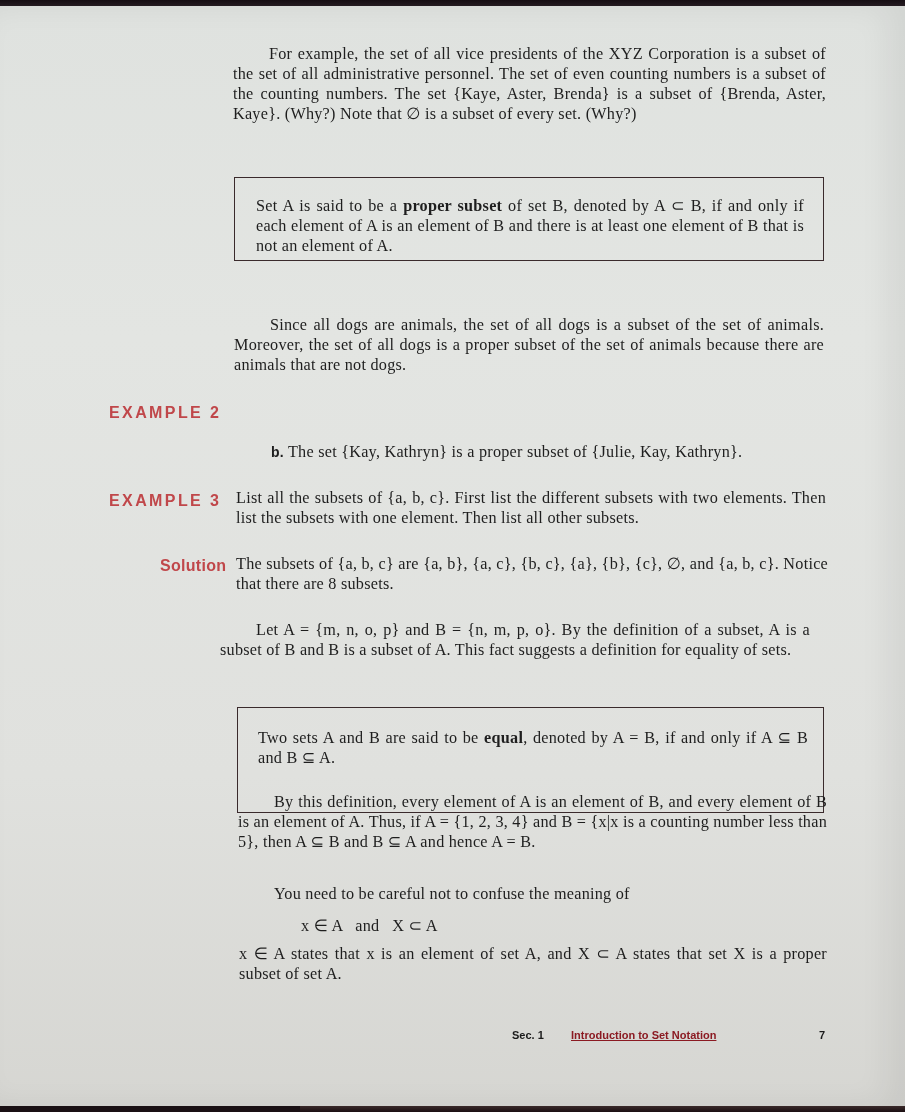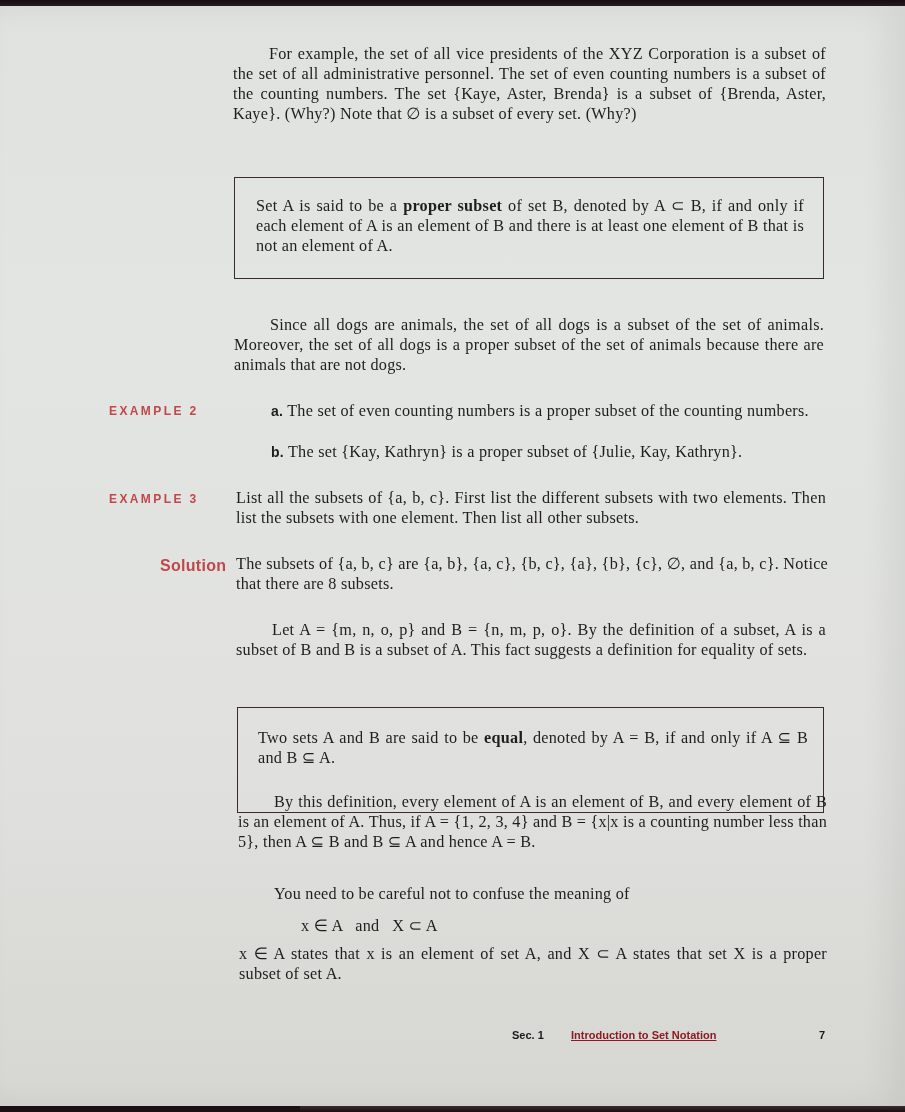--- a/index.html
+++ b/index.html
@@ -30,64 +30,60 @@
   }
   .para .indent { display: inline-block; width: 36px; }
   .box {
     position: absolute; border: 1.5px solid #3a2a2c;
     box-sizing: border-box;
   }
   .box .para { position: absolute; }
   .label {
     position: absolute; color: #c0474a;
     font-family: "Liberation Sans", sans-serif;
-    font-size: 12px; letter-spacing: 2.4px; font-weight: bold;
+    font-size: 16px; letter-spacing: 2.4px; font-weight: bold;
   }
   .label.sol { letter-spacing: 0.3px; font-size: 16px; }
   .item-letter { font-family: "Liberation Sans", sans-serif; font-weight: bold; font-size: 14px; }
   b.bold { font-weight: bold; }
   .footer { position: absolute; top: 1023px; font-family: "Liberation Sans", sans-serif; font-weight: bold; font-size: 11px; }
 </style>
 </head>
 <body>
 
 <div class="top-shadow"></div>
 <div class="page">
 
   <div class="para" style="left:233px; top:38px; width:593px;">
     <span class="indent"></span><span>For example, the set of all vice presidents of the XYZ Corporation is a subset of the set of all administrative personnel. The set of even counting numbers is a subset of the counting numbers. The set {Kaye, Aster, Brenda} is a subset of {Brenda, Aster, Kaye}. (Why?) Note that ∅ is a subset of every set. (Why?)</span>
   </div>
 
-  <div class="box" style="left:234px; top:171px; width:590px; height:102px;">
+  <div class="box" style="left:234px; top:171px; width:590px; height:84px;">
     <div class="para" style="left:21px; top:18px; width:548px;">
       <span>Set A is said to be a </span><b class="bold">proper subset</b><span> of set B, denoted by A ⊂ B, if and only if each element of A is an element of B and there is at least one element of B that is not an element of A.</span>
     </div>
   </div>
 
   <div class="para" style="left:234px; top:309px; width:590px;">
     <span class="indent"></span><span>Since all dogs are animals, the set of all dogs is a subset of the set of animals. Moreover, the set of all dogs is a proper subset of the set of animals because there are animals that are not dogs.</span>
   </div>
 
   <div class="label" style="left:109px; top:398px;">EXAMPLE 2</div>
-  <div class="para" style="left:271px; top:395px; width:553px; padding-left:20px; text-indent:-20px;">
-    <span class="item-letter">a.</span>
-    <span>The set of even counting numbers is a proper subset of the counting numbers.</span>
-  </div>
   <div class="para" style="left:271px; top:436px; width:560px; padding-left:20px; text-indent:-20px; text-align:left;">
     <span class="item-letter">b.</span>
     <span>The set {Kay, Kathryn} is a proper subset of {Julie, Kay, Kathryn}.</span>
   </div>
 
   <div class="label" style="left:109px; top:486px;">EXAMPLE 3</div>
   <div class="para" style="left:236px; top:482px; width:590px;">List all the subsets of {a, b, c}. First list the different subsets with two elements. Then list the subsets with one element. Then list all other subsets.</div>
 
   <div class="label sol" style="left:160px; top:551px;">Solution</div>
   <div class="para" style="left:236px; top:548px; width:592px;">The subsets of {a, b, c} are {a, b}, {a, c}, {b, c}, {a}, {b}, {c}, ∅, and {a, b, c}. Notice that there are 8 subsets.</div>
 
-  <div class="para" style="left:236px; top:614px; width:590px;">
+  <div class="para" style="left:220px; top:614px; width:590px;">
     <span class="indent"></span><span>Let A = {m, n, o, p} and B = {n, m, p, o}. By the definition of a subset, A is a subset of B and B is a subset of A. This fact suggests a definition for equality of sets.</span>
   </div>
 
   <div class="box" style="left:237px; top:701px; width:587px; height:106px;">
     <div class="para" style="left:20px; top:20px; width:550px;">
       <span>Two sets A and B are said to be </span><b class="bold">equal</b><span>, denoted by A = B, if and only if A ⊆ B and B ⊆ A.</span>
     </div>
   </div>
 
   <div class="para" style="left:238px; top:786px; width:589px;">

